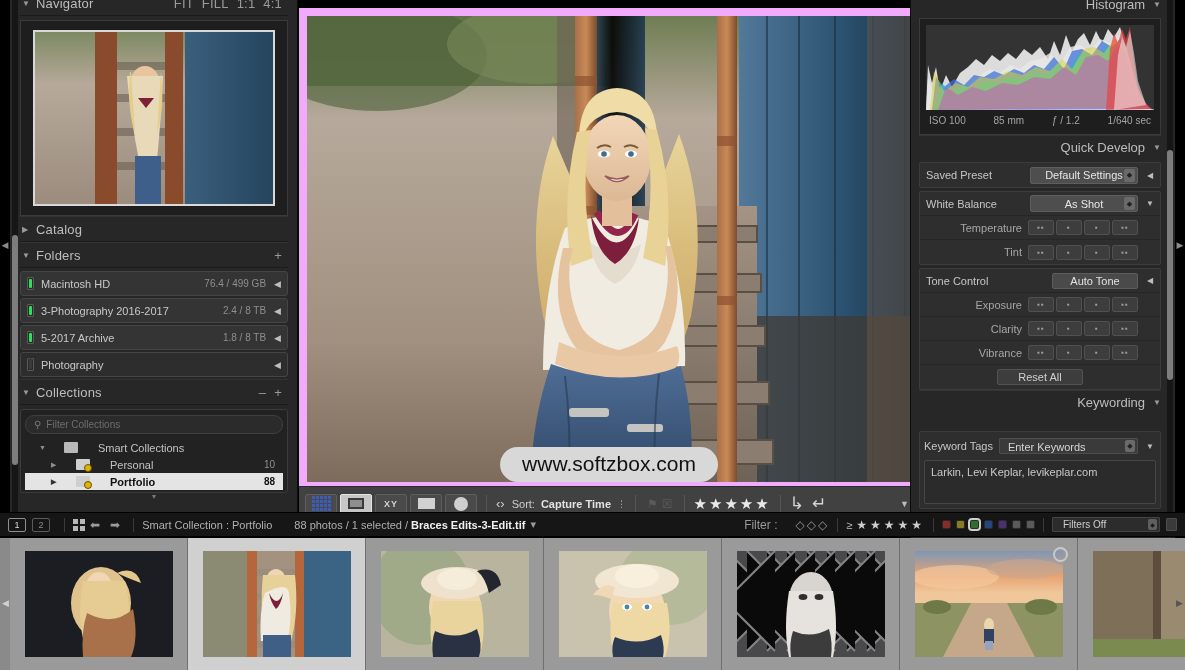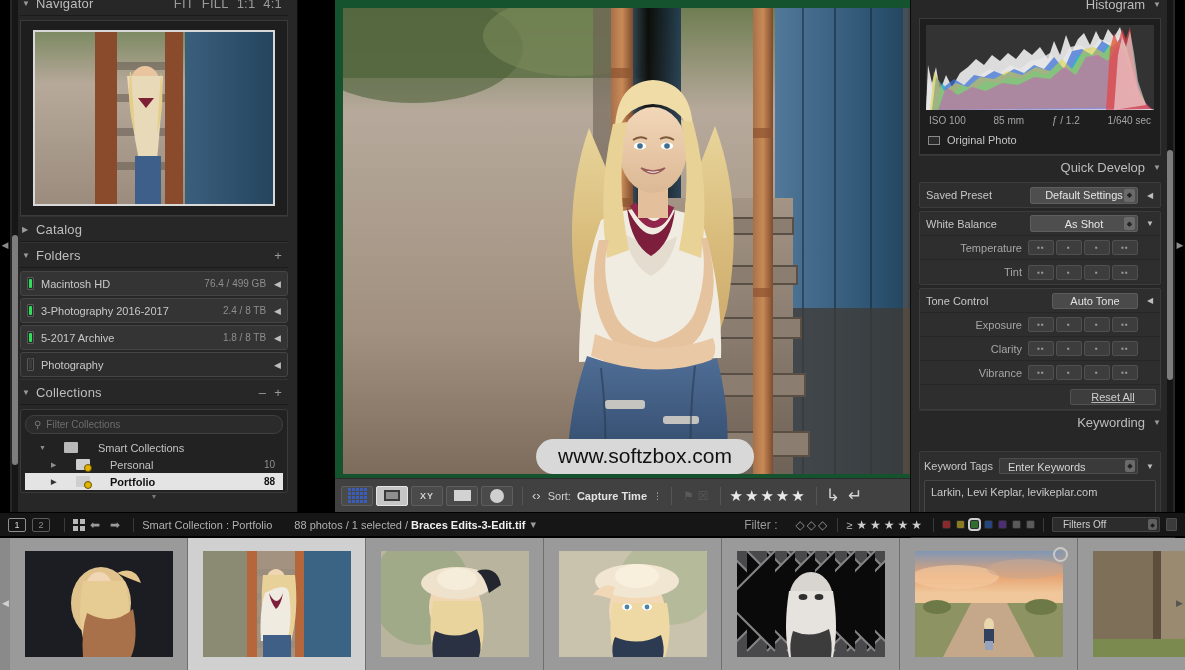--- a/index.html
+++ b/index.html
@@ -108,23 +108,22 @@
   .lp-scroll-track{
     position:absolute; left:2px; top:0px; width:6px; height:512px;
     background:#161616;
   }
   .collapse-arrow{
     position:absolute; width:10px; text-align:center; color:#8a8a8a; font-size:9px;
   }
 
   
   .center{
-    position:absolute; left:299px; top:0; width:620px; height:512px;
-    background:#14532d;
-    margin-left:36px;
+    position:absolute; left:299px; top:8px; width:620px; height:512px;
+    background:#f0abfc;
   }
   .loupe{
     position:absolute; left:8px; top:8px; right:8px; bottom:38px;
     background:#3b3b3b; display:flex; align-items:center; justify-content:center;
     overflow:hidden;
   }
   .photo{ position:relative; width:100%; height:100%; overflow:hidden; }
 
   .watermark{
     position:absolute; left:50%; top:431px; transform:translateX(-50%);
@@ -207,21 +206,21 @@
     width:86px; height:16px; background:#4a4a4a; border:1px solid #5c5c5c;
     border-radius:2px; color:#e2e2e2; font-size:11px;
     display:flex; align-items:center; justify-content:center;
   }
   .qd-steps{ display:flex; gap:2px; }
   .qd-step{
     width:26px; height:15px; background:#3d3d3d; border:1px solid #505050;
     border-radius:2px; color:#9d9d9d; font-size:8px;
     display:flex; align-items:center; justify-content:center; letter-spacing:1px;
   }
-  .qd-reset-row{ display:flex; justify-content:flex-end; padding:4px 4px;text-decoration:underline; }
+  .qd-reset-row{ display:flex; justify-content:center; padding:4px 4px; }
   .qd-reset{
     width:86px; height:16px; background:#3d3d3d; border:1px solid #525252;
     border-radius:2px; color:#cfcfcf; font-size:11px;
     display:flex; align-items:center; justify-content:center;
   }
 
   .kw-block{ background:#2e2e2e; border:1px solid #3c3c3c; border-radius:2px; margin-top:17px; padding:4px;}
   .kw-row{ display:flex; align-items:center; gap:6px; height:20px; }
   .kw-field{
     flex:1; height:16px; background:#3a3a3a; border:1px solid #4d4d4d;
@@ -647,24 +646,20 @@
             <path d="M180 85 L184 24 L188 8 L192 18 L196 4 L200 14 L204 2 L208 36 L212 62 L218 78 L226 84 Z" fill="#e84545" opacity=".7"></path>
             <path d="M188 85 L192 30 L196 12 L200 22 L204 6 L208 28 L212 56 L220 80 Z" fill="#f2f2f2" opacity=".55"></path>
           </svg>
         </div>
         <div class="hist-meta">
           <span>ISO 100</span>
           <span>85 mm</span>
           <span>ƒ / 1.2</span>
           <span>1/640 sec</span>
         </div>
-        <div class="orig-row">
-          <span class="chk"></span>
-          <span>Original Photo</span>
-        </div>
       </div>
 
       <div class="rp-header">
         <span>Quick Develop</span>
         <span class="tri">▼</span>
       </div>
 
       <div class="qd-block">
         <div class="qd-row">
           <span class="qd-label">Saved Preset</span>

